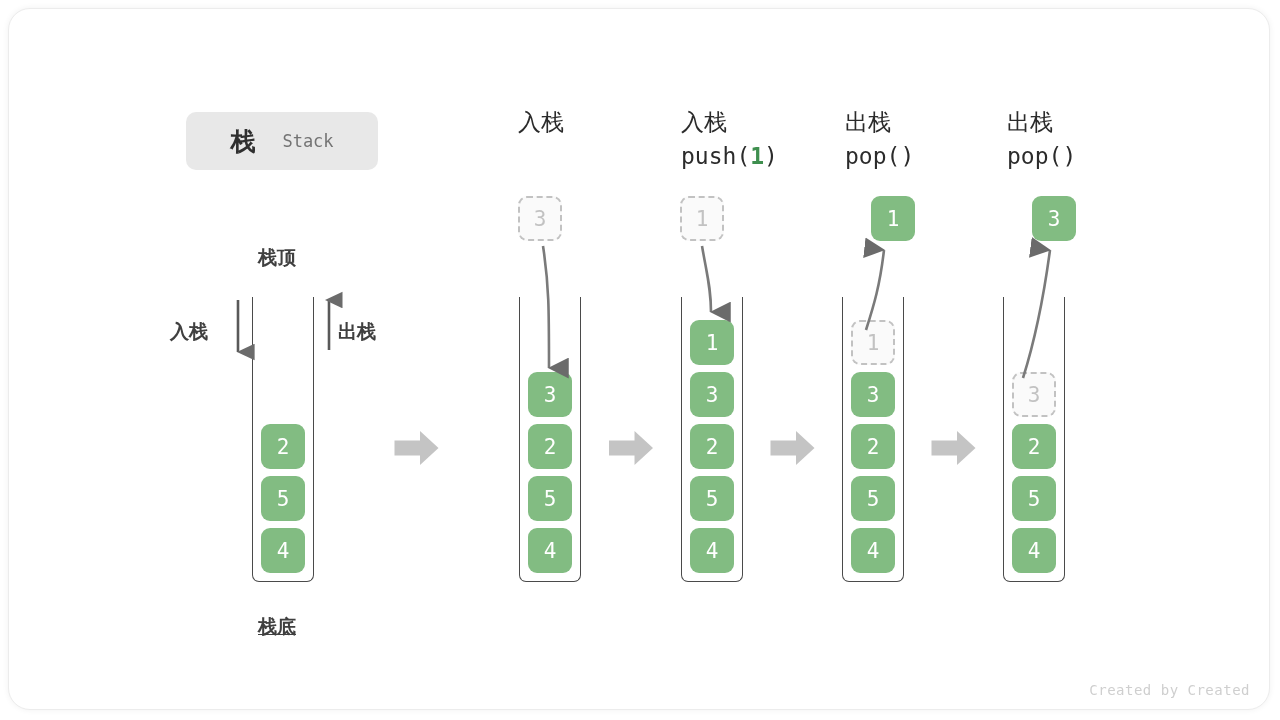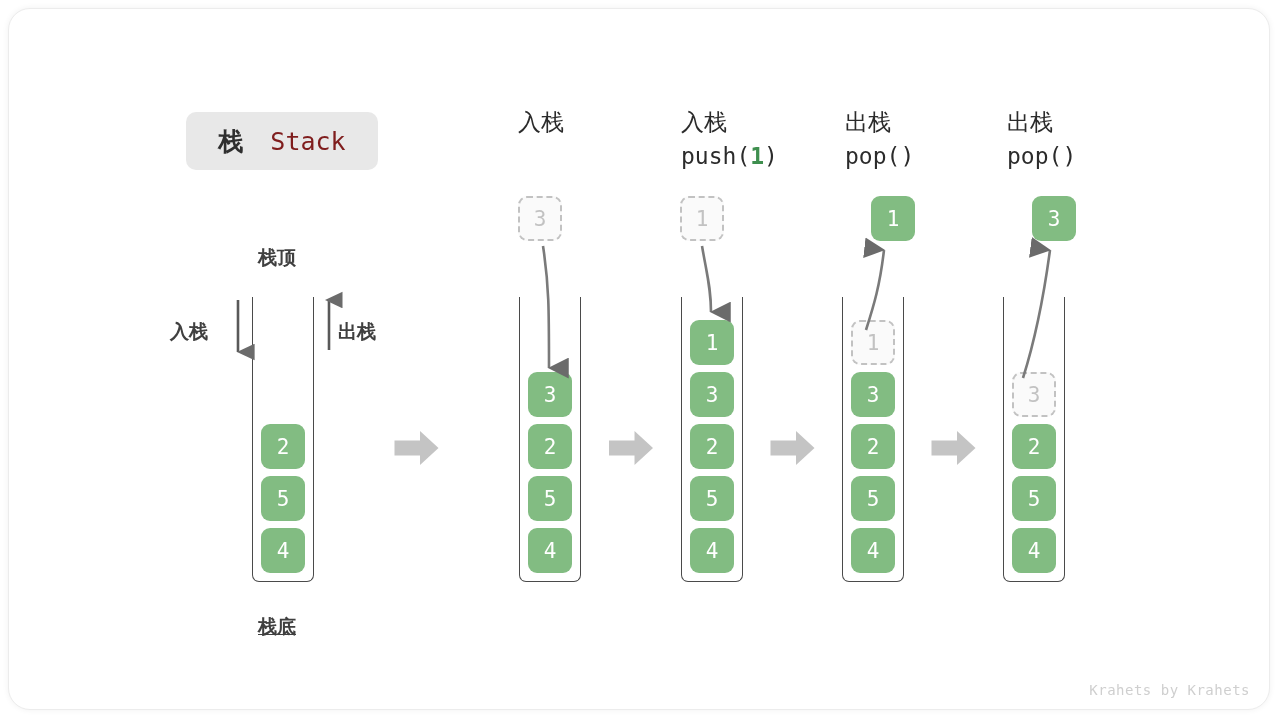--- a/index.html
+++ b/index.html
@@ -48,23 +48,23 @@
     color: #2f2f2f;
   }
   .title-cn {
     font-family: "Liberation Sans", sans-serif;
     font-weight: bold;
     font-size: 25px;
     letter-spacing: 1px;
   }
   .title-en {
     font-family: "DejaVu Sans Mono", monospace;
-    font-size: 25px;
+    font-size: 17px;
     margin-left: 26px;
-    color: #7f1d1d;
+    color: #737373;
   }
 
   
   .lbl-bold {
     position: absolute;
     font-family: "Liberation Sans", sans-serif;
     font-weight: bold;
     font-size: 19px;
     color: #404040;
     white-space: nowrap;
@@ -241,14 +241,14 @@
     <path d="M 1023,378 C 1035,340 1044,295 1050,250" fill="none" stroke="#7a7a7a" stroke-width="2.6" marker-end="url(#curveHead)"></path>
 
     <g id="stepArrows">
         <polygon points="394.5,440.52 420.02,440.52 420.02,431 438.5,448 420.02,465 420.02,455.48 394.5,455.48" fill="#c4c4c4"></polygon>
         <polygon points="609,440.52 634.52,440.52 634.52,431 653,448 634.52,465 634.52,455.48 609,455.48" fill="#c4c4c4"></polygon>
         <polygon points="770.5,440.52 796.02,440.52 796.02,431 814.5,448 796.02,465 796.02,455.48 770.5,455.48" fill="#c4c4c4"></polygon>
         <polygon points="931.5,440.52 957.02,440.52 957.02,431 975.5,448 957.02,465 957.02,455.48 931.5,455.48" fill="#c4c4c4"></polygon>
       </g>
   </svg>
 
-  <div class="footer">Krahets by Krahets</div>
+  <div class="footer">Created by Created</div>
 </div>
 
 </body></html>

